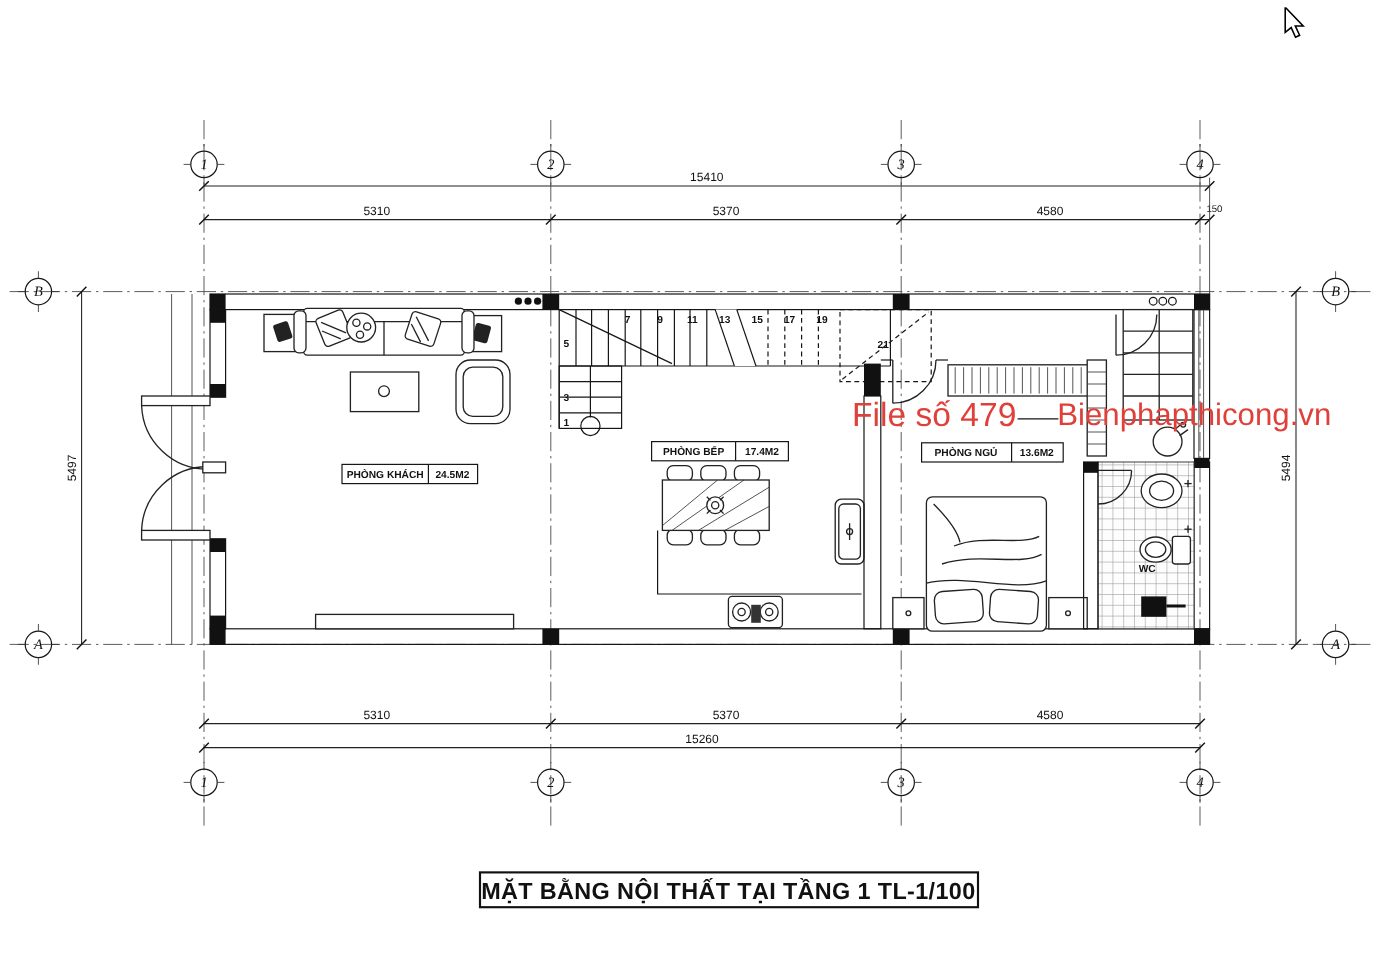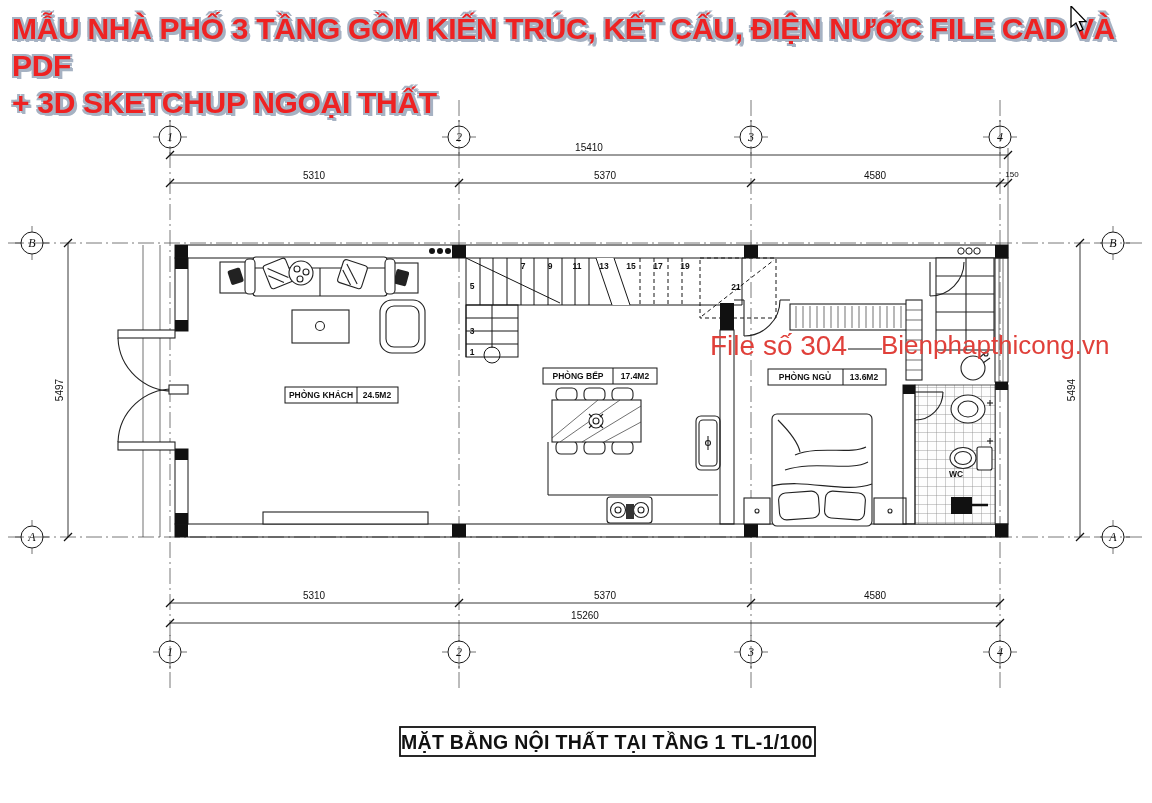--- a/index.html
+++ b/index.html
@@ -486,26 +486,22 @@
       <text class="lbl" x="864" y="380">13.6M2</text>
     </g>
   </g>
 
   <g>
     <rect x="400" y="727" width="415" height="29" fill="#fff" stroke="#111" stroke-width="1.8"></rect>
     <text class="cap" x="607" y="749">MẶT BẰNG NỘI THẤT TẠI TẦNG 1 TL-1/100</text>
   </g>
 </svg>
 
-<div id="page-title" class="overlay">
-  <span style="display:block">MẪU NHÀ PHỐ 3 TẦNG GỒM KIẾN TRÚC, KẾT CẤU, ĐIỆN NƯỚC FILE CAD VÀ PDF</span>
-  <span style="display:block">+ 3D SKETCHUP NGOẠI THẤT</span>
-</div>
-
-<span id="wm-file" class="overlay">File số 304</span>
+
+<span id="wm-file" class="overlay">File số 479</span>
 <span id="wm-site" class="overlay">Bienphapthicong.vn</span>
 
 
 <svg id="cursor" class="overlay" width="26" height="30" viewBox="0 0 26 30">
   <polygon points="1,0 1,21 6,17 9.6,25 13,23.4 9.4,15.6 16,15.6" fill="#fff" stroke="#000" stroke-width="1.3"></polygon>
 </svg>
 
 </div>
 
 </body></html>

